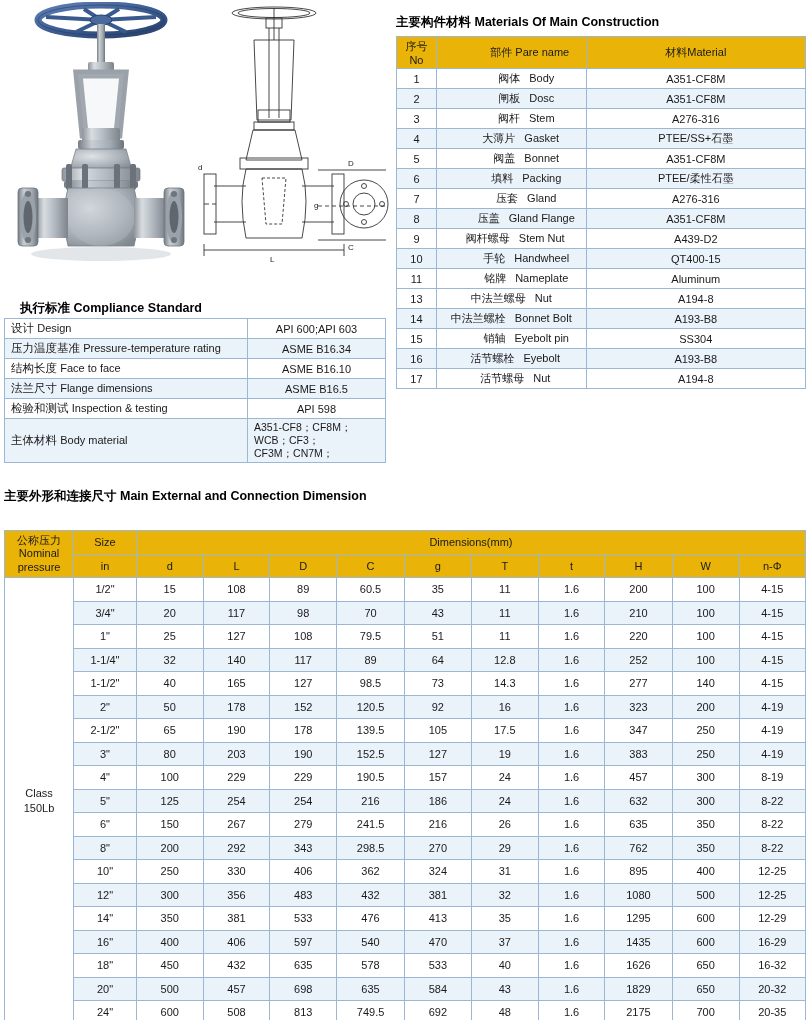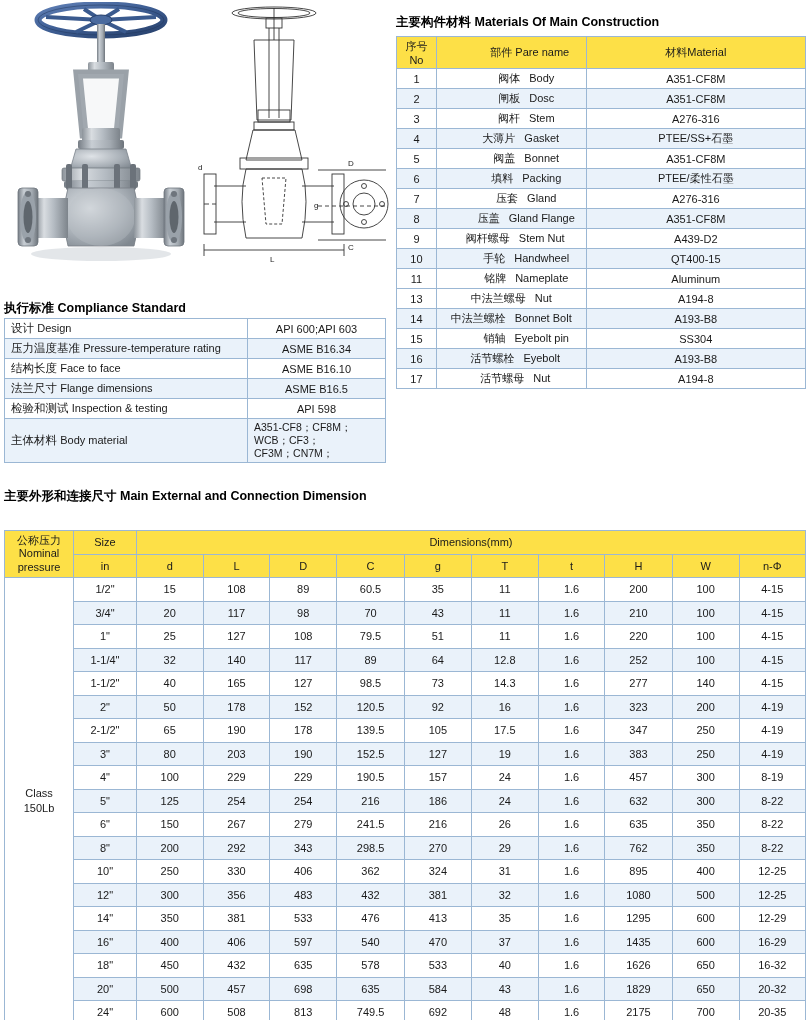--- a/index.html
+++ b/index.html
@@ -24,21 +24,21 @@
   
   table { border-collapse: collapse; }
   td, th {
     border: 1px solid #9bb7d4;
     font-size: 11px;
     text-align: center;
     color: #1a1a1a;
     font-weight: normal;
     padding: 2px 3px;
   }
-  .hdr { background: #fde047; font-weight: bold; font-size: 12px; }
+  .hdr { background: #eab308; font-weight: bold; font-size: 12px; }
   .rowA { background: #ffffff; }
   .rowB { background: #eaf2fa; }
 
   
   .img-panel { position: absolute; left: 0; top: 0; width: 390px; height: 292px; }
   .valve-svg { position: absolute; left: 6px; top: 2px; }
   .draw-svg { position: absolute; left: 196px; top: 0px; }
 
   
   .compliance { position: absolute; left: 4px; top: 296px; width: 382px; }
@@ -202,21 +202,21 @@
       <g font-size="8" fill="#222" font-family="'Liberation Sans', sans-serif">
         <text x="74" y="262">L</text>
         <text x="152" y="166">D</text>
         <text x="152" y="250">C</text>
         <text x="118" y="208">g</text>
         <text x="2" y="170">d</text>
       </g>
     </svg>
   </div>
 
-  <div class="section-title" style="position:absolute; left:4px; top:300px;text-align:right;">执行标准 Compliance Standard</div>
+  <div class="section-title" style="position:absolute; left:20px; top:300px;text-align:right;">执行标准 Compliance Standard</div>
   <div class="compliance" style="top:318px;">
     <table>
       <tbody id="compliance-body">
           <tr class="rowA">
             <td class="label"><span class="cn">设计 </span><span>Design</span></td>
             <td class="val">API 600;API 603</td>
           </tr>
           <tr class="rowB">
             <td class="label"><span class="cn">压力温度基准 </span><span>Pressure-temperature rating</span></td>
             <td class="val">ASME B16.34</td>

